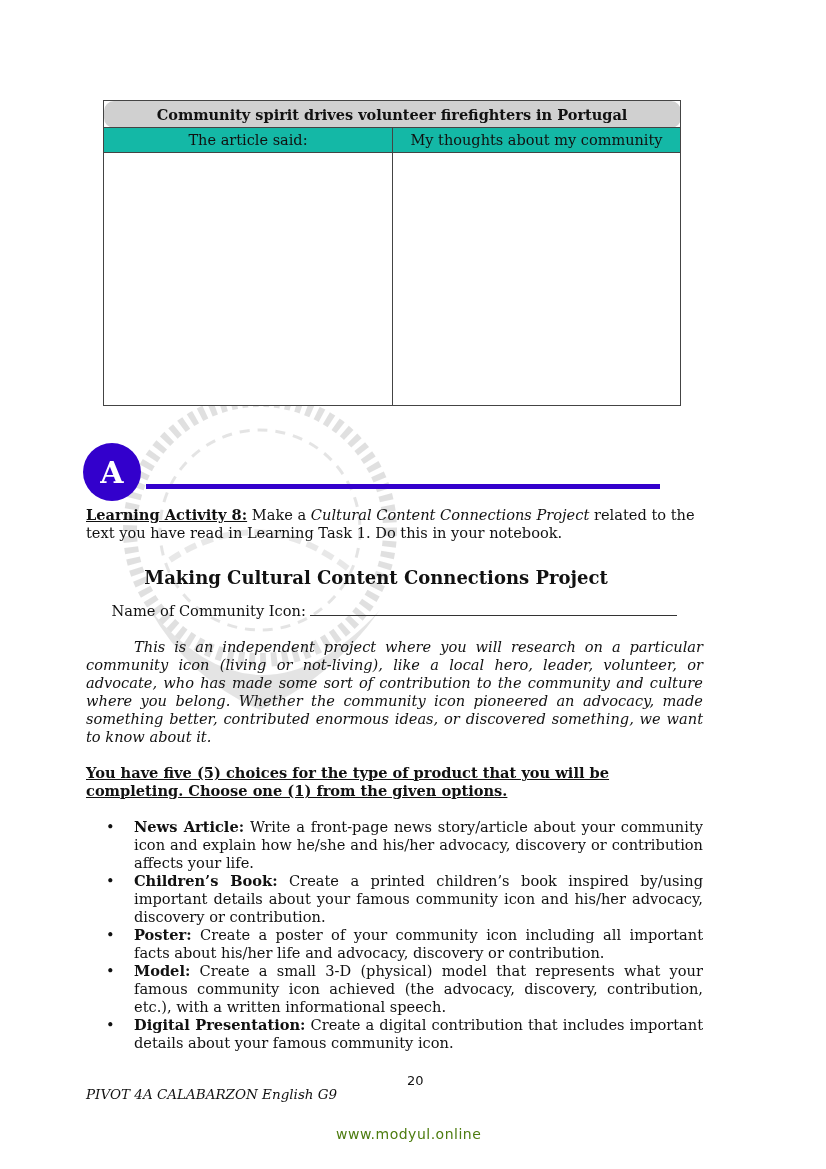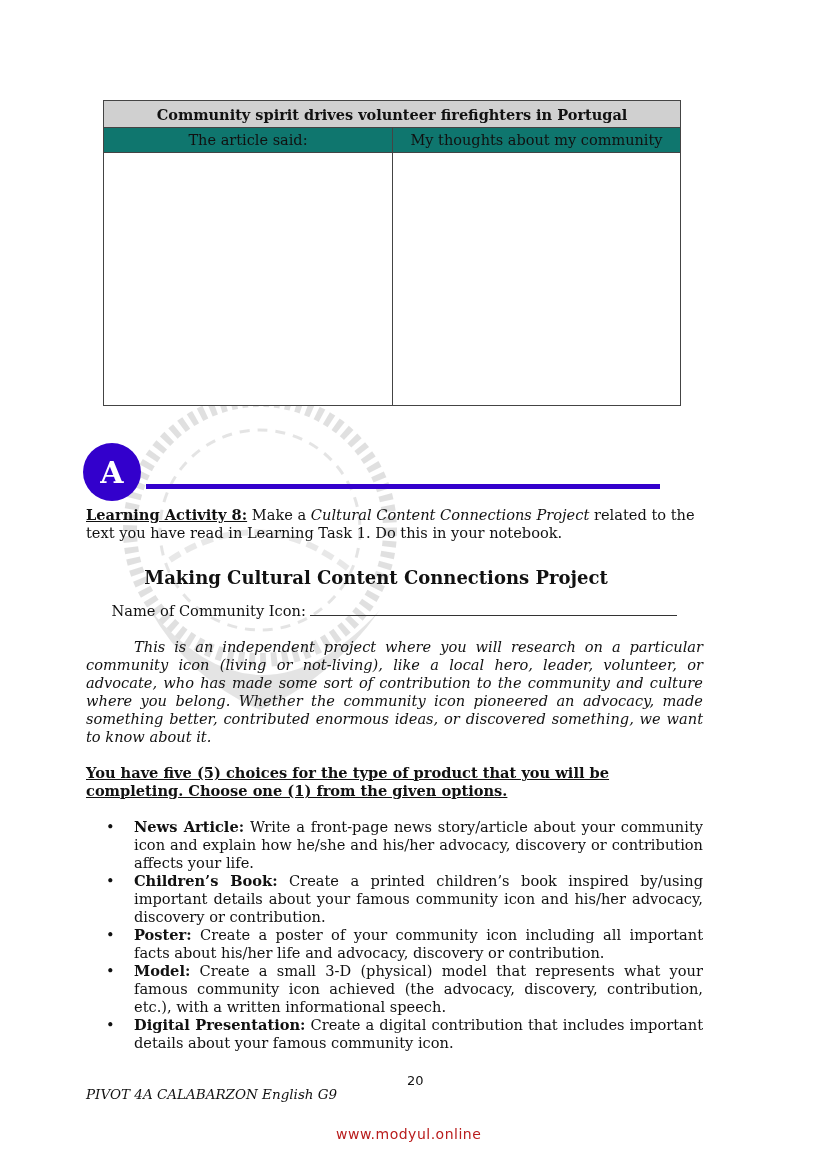--- a/index.html
+++ b/index.html
@@ -7,22 +7,22 @@
          font-family: "DejaVu Serif", "Liberation Serif", serif; color: #111; }
   .page { position: absolute; left: 0; top: 0; width: 826px; height: 1169px; }
 
   
   .seal { position: absolute; left: 110px; top: 380px; width: 300px; height: 380px; pointer-events: none; opacity: 0.22; }
 
   
   .wtable { position: absolute; left: 103px; top: 100px; width: 578px; border-collapse: collapse;
             font-size: 14.5px; }
   .wtable td, .wtable th { border: 1px solid #444; }
-  .wtable .title-row th { background: #d0d0d0; font-weight: bold; height: 26px; text-align: center; padding: 0; font-size: 14.5px; }
-  .wtable .head-row td { background: #0f766e; height: 24px; text-align: center; padding: 0; font-weight: normal; }
+  .wtable .title-row th { background: #d0d0d0; font-weight: bold; height: 26px; text-align: center; padding: 0; font-size: 14.5px; border-radius: 10px; }
+  .wtable .head-row td { background: #14b8a6; height: 24px; text-align: center; padding: 0; font-weight: normal; }
   .wtable .body-row td { height: 250px; background: #fff; }
   .wtable .col1 { width: 286px; }
 
   
   .badge { position: absolute; left: 83px; top: 443px; width: 58px; height: 58px; border-radius: 50%;
            background: #3300cc; color: #fff; display: flex; align-items: center; justify-content: center;
            font-family: "DejaVu Serif", serif; font-weight: bold; font-size: 30px; }
   .badge-line { position: absolute; left: 146px; top: 484px; width: 514px; height: 5px; background: #3300cc; }
 
   .txt { position: absolute; left: 86px; width: 617px; font-size: 14.6px; line-height: 18px; }
@@ -35,21 +35,21 @@
   .intro { top: 638px; text-indent: 48px; font-style: italic; }
   .choices { top: 764px; font-weight: bold; text-decoration: underline; }
 
   ul.opts { position: absolute; left: 86px; top: 818px; width: 617px; margin: 0; padding: 0; list-style: none; font-size: 14.6px; line-height: 18px; }
   ul.opts li { position: relative; padding-left: 48px; text-align: justify; }
   ul.opts li .bullet { position: absolute; left: 20px; top: 0; }
   ul.opts li b { font-weight: bold; }
 
   .footer { position: absolute; left: 86px; top: 1074px; font-style: italic; font-size: 13.5px; margin-top: 12px; }
   .pageno { position: absolute; left: 407px; top: 1073px; font-family: "DejaVu Sans", sans-serif; font-size: 13px; }
-  .site { position: absolute; left: 336px; top: 1126px; font-family: "DejaVu Sans", sans-serif; font-size: 14px; color: #b91c1c; letter-spacing: 0.5px; }
+  .site { position: absolute; left: 336px; top: 1126px; font-family: "DejaVu Sans", sans-serif; font-size: 14px; color: #4d7c0f; letter-spacing: 0.5px; }
 </style>
 </head>
 <body>
 
 <div class="page">
 
   <svg class="seal" viewBox="0 0 300 380">
     <circle cx="150" cy="150" r="130" fill="none" stroke="#777" stroke-width="14" stroke-dasharray="6 5"></circle>
     <circle cx="150" cy="150" r="100" fill="none" stroke="#888" stroke-width="3" stroke-dasharray="10 8"></circle>
     <path d="M40 230 Q150 360 270 230 Q220 300 150 330 Q80 300 40 230Z" fill="#888"></path>

